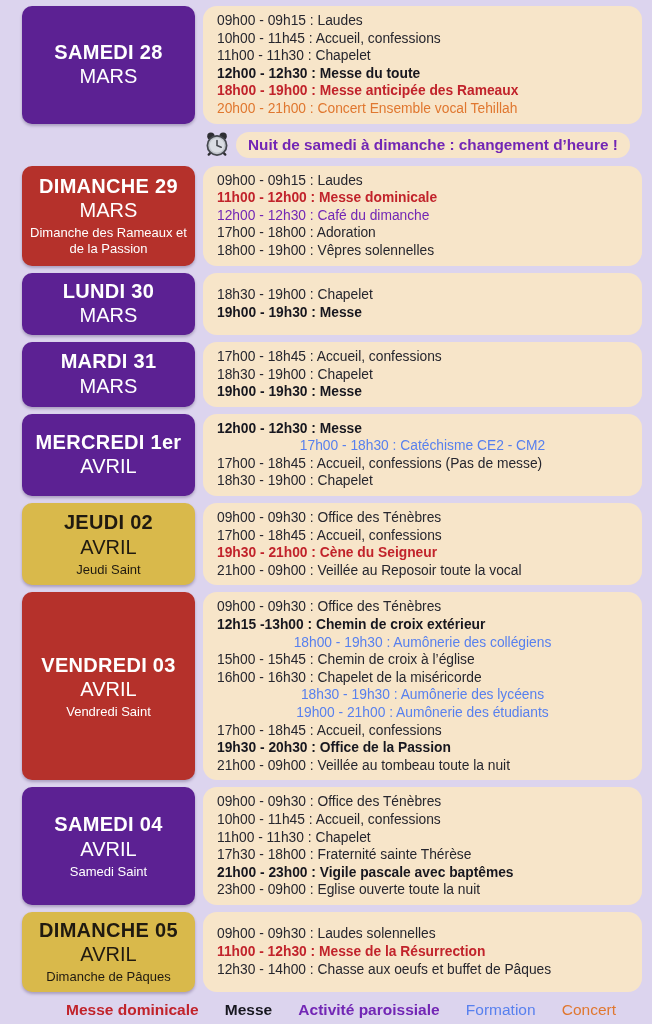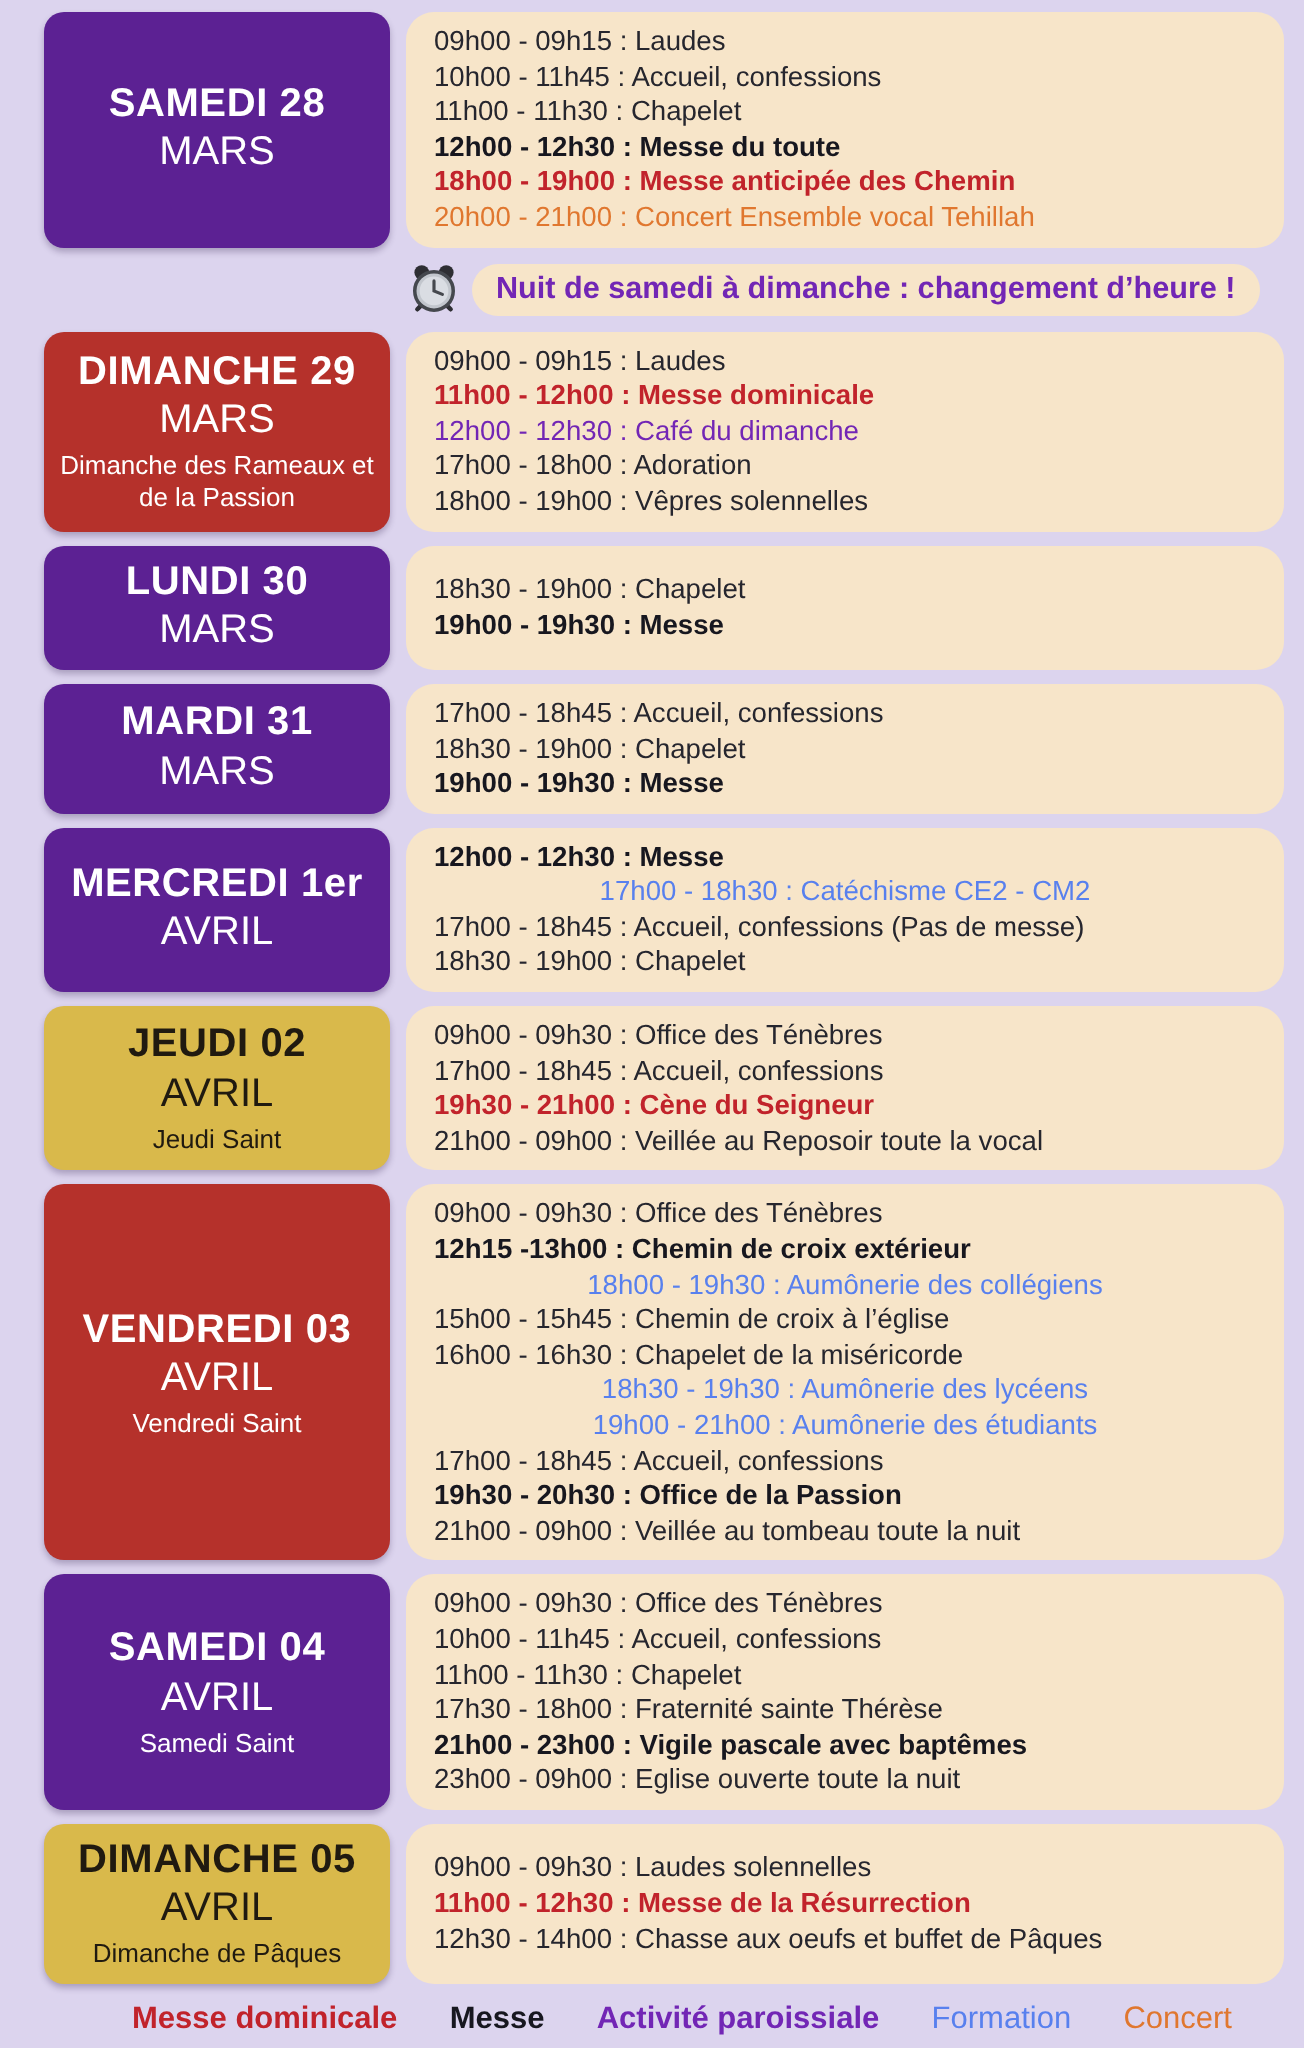--- a/index.html
+++ b/index.html
@@ -49,21 +49,21 @@
   <div class="row">
     <div class="daybox purple">
       <div class="day-title">SAMEDI 28</div>
       <div class="day-month">MARS</div>
     </div>
     <div class="events">
       <div class="ev">09h00 - 09h15 : Laudes</div>
       <div class="ev">10h00 - 11h45 : Accueil, confessions</div>
       <div class="ev">11h00 - 11h30 : Chapelet</div>
       <div class="ev s-bold">12h00 - 12h30 : Messe du toute</div>
-      <div class="ev s-red">18h00 - 19h00 : Messe anticipée des Chemin</div>
+      <div class="ev s-red">18h00 - 19h00 : Messe anticipée des Rameaux</div>
       <div class="ev s-orange">20h00 - 21h00 : Concert Ensemble vocal Tehillah</div>
     </div>
   </div>
 
   <div class="notice-row">
     <svg class="clock" viewBox="0 0 32 32">
       <circle cx="9" cy="6" r="4.2" fill="#2E2E33"></circle>
       <circle cx="23" cy="6" r="4.2" fill="#2E2E33"></circle>
       <path d="M6.5 27 l3.2-3.2 M25.5 27 l-3.2-3.2" stroke="#2E2E33" stroke-width="2.6" stroke-linecap="round"></path>
       <circle cx="16" cy="16.5" r="11" fill="#C2C6CD" stroke="#45484E" stroke-width="2"></circle>

